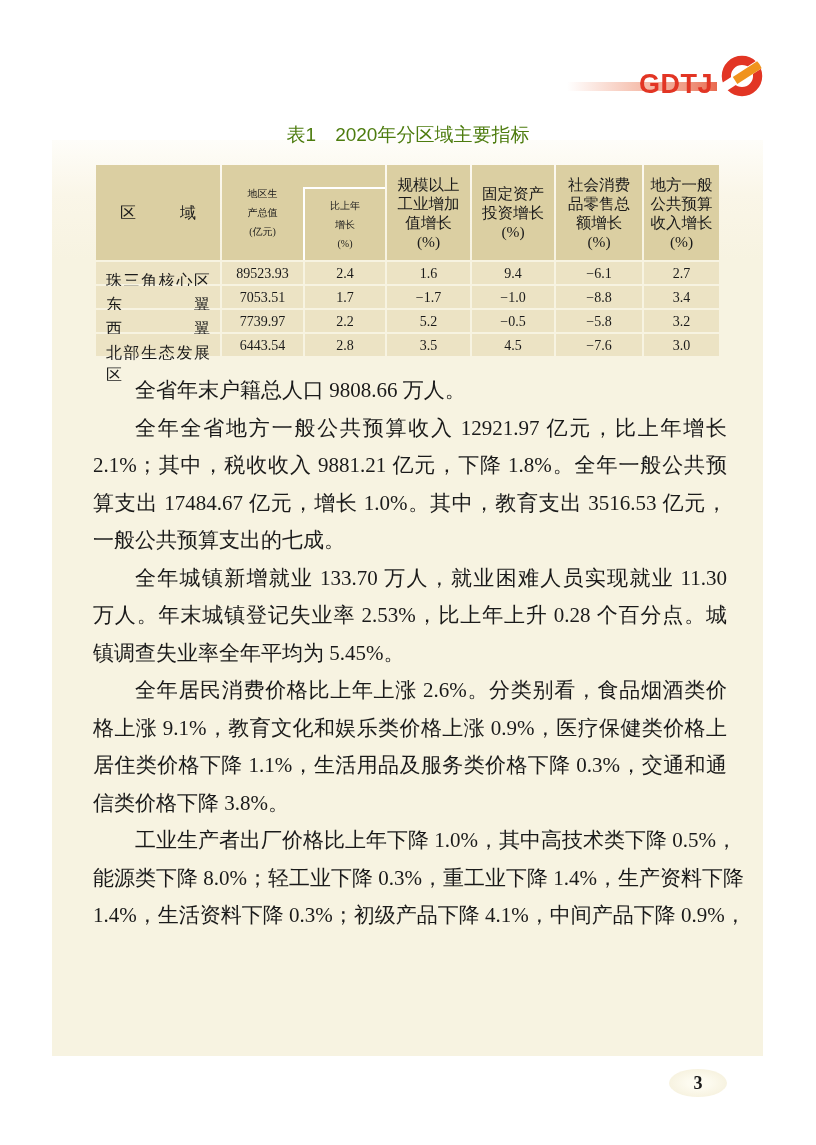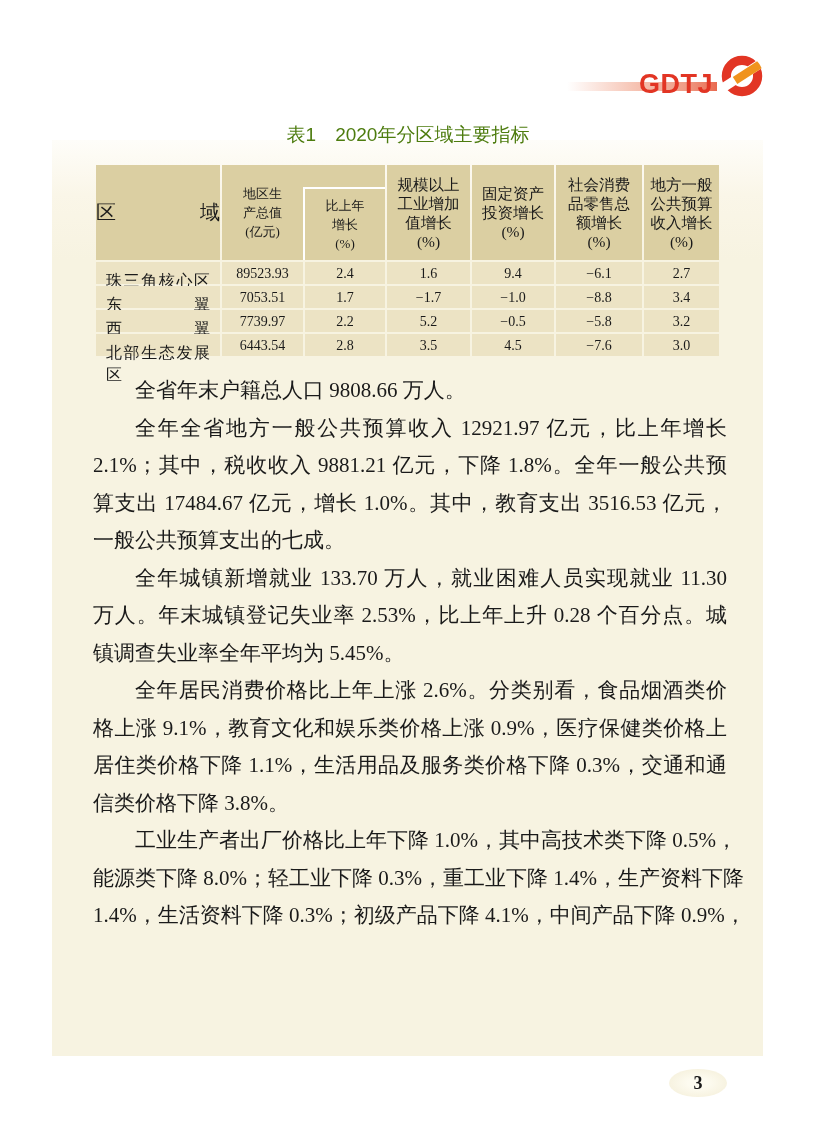--- a/index.html
+++ b/index.html
@@ -59,30 +59,30 @@
     margin:25px auto 0 auto;
   }
   .th,.td{
     background:var(--table_header_bg);
     display:flex;align-items:center;justify-content:center;
     text-align:center;
     font-size:15.5px;line-height:19px;
     white-space:pre-line;
   }
   .th.region-h{
-    font-size:20px;
+    font-size:16px;
     display:block;line-height:95px;
     text-align:justify;text-align-last:justify;
-    padding:0 0;white-space:normal;
+    padding:0 24px;white-space:normal;
   }
   .th-group{
     grid-column:2 / 4;
     position:relative;
     background:var(--table_header_bg);
-    font-size:13px;line-height:19px;
+    font-size:10px;line-height:19px;
   }
   .th-group .gdp{
     position:absolute;left:0;top:0;width:81px;height:95px;
     display:flex;align-items:center;justify-content:center;
     text-align:center;white-space:pre-line;
   }
   .th-group .vline{position:absolute;left:81px;top:22px;bottom:0;width:2px;background:#fff;}
   .th-group .hline{position:absolute;left:81px;top:22px;right:0;height:2px;background:#fff;}
   .th-group .growth{
     position:absolute;left:83px;top:24px;width:80px;height:71px;

